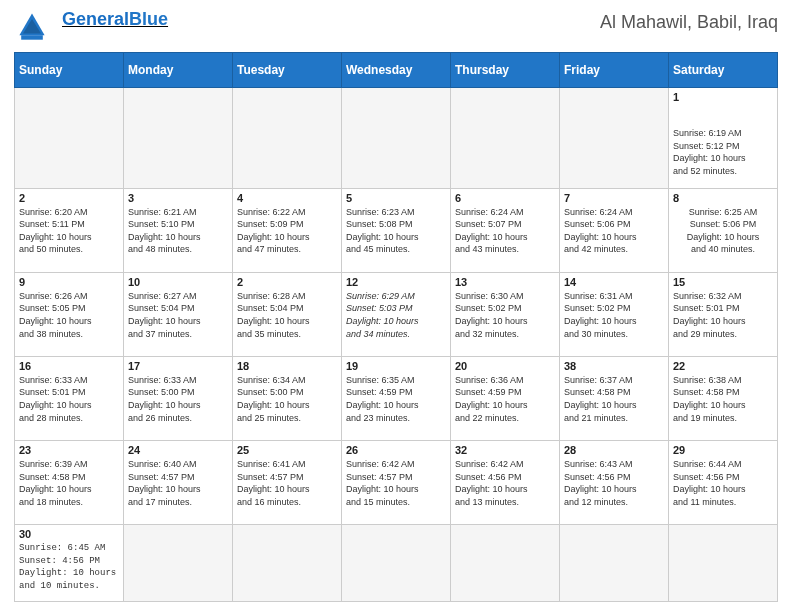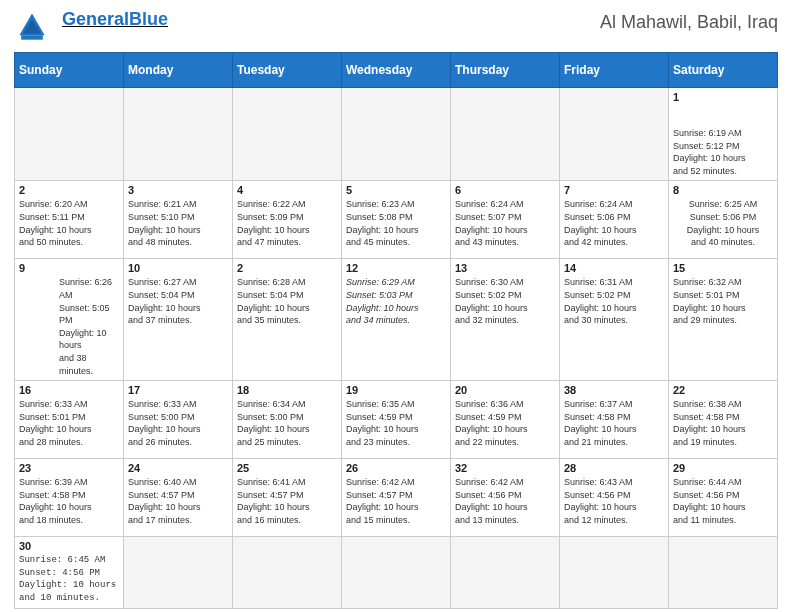--- a/index.html
+++ b/index.html
@@ -196,21 +196,21 @@
             <span class="day-number">8</span>
             <div class="day-info" style="white-space: pre-line; text-align: center;">Sunrise: 6:25 AM
 Sunset: 5:06 PM
 Daylight: 10 hours
 and 40 minutes.</div>
           </td>
         </tr>
         <tr>
           <td>
             <span class="day-number">9</span>
-            <div class="day-info" style="white-space: pre-line; margin-left: 40px;">Sunrise: 6:26 AM
+            <div class="day-info" style="white-space: pre-line;">Sunrise: 6:26 AM
 Sunset: 5:05 PM
 Daylight: 10 hours
 and 38 minutes.</div>
           </td>
           <td>
             <span class="day-number">10</span>
             <div class="day-info" style="white-space: pre-line;">Sunrise: 6:27 AM
 Sunset: 5:04 PM
 Daylight: 10 hours
 and 37 minutes.</div>

